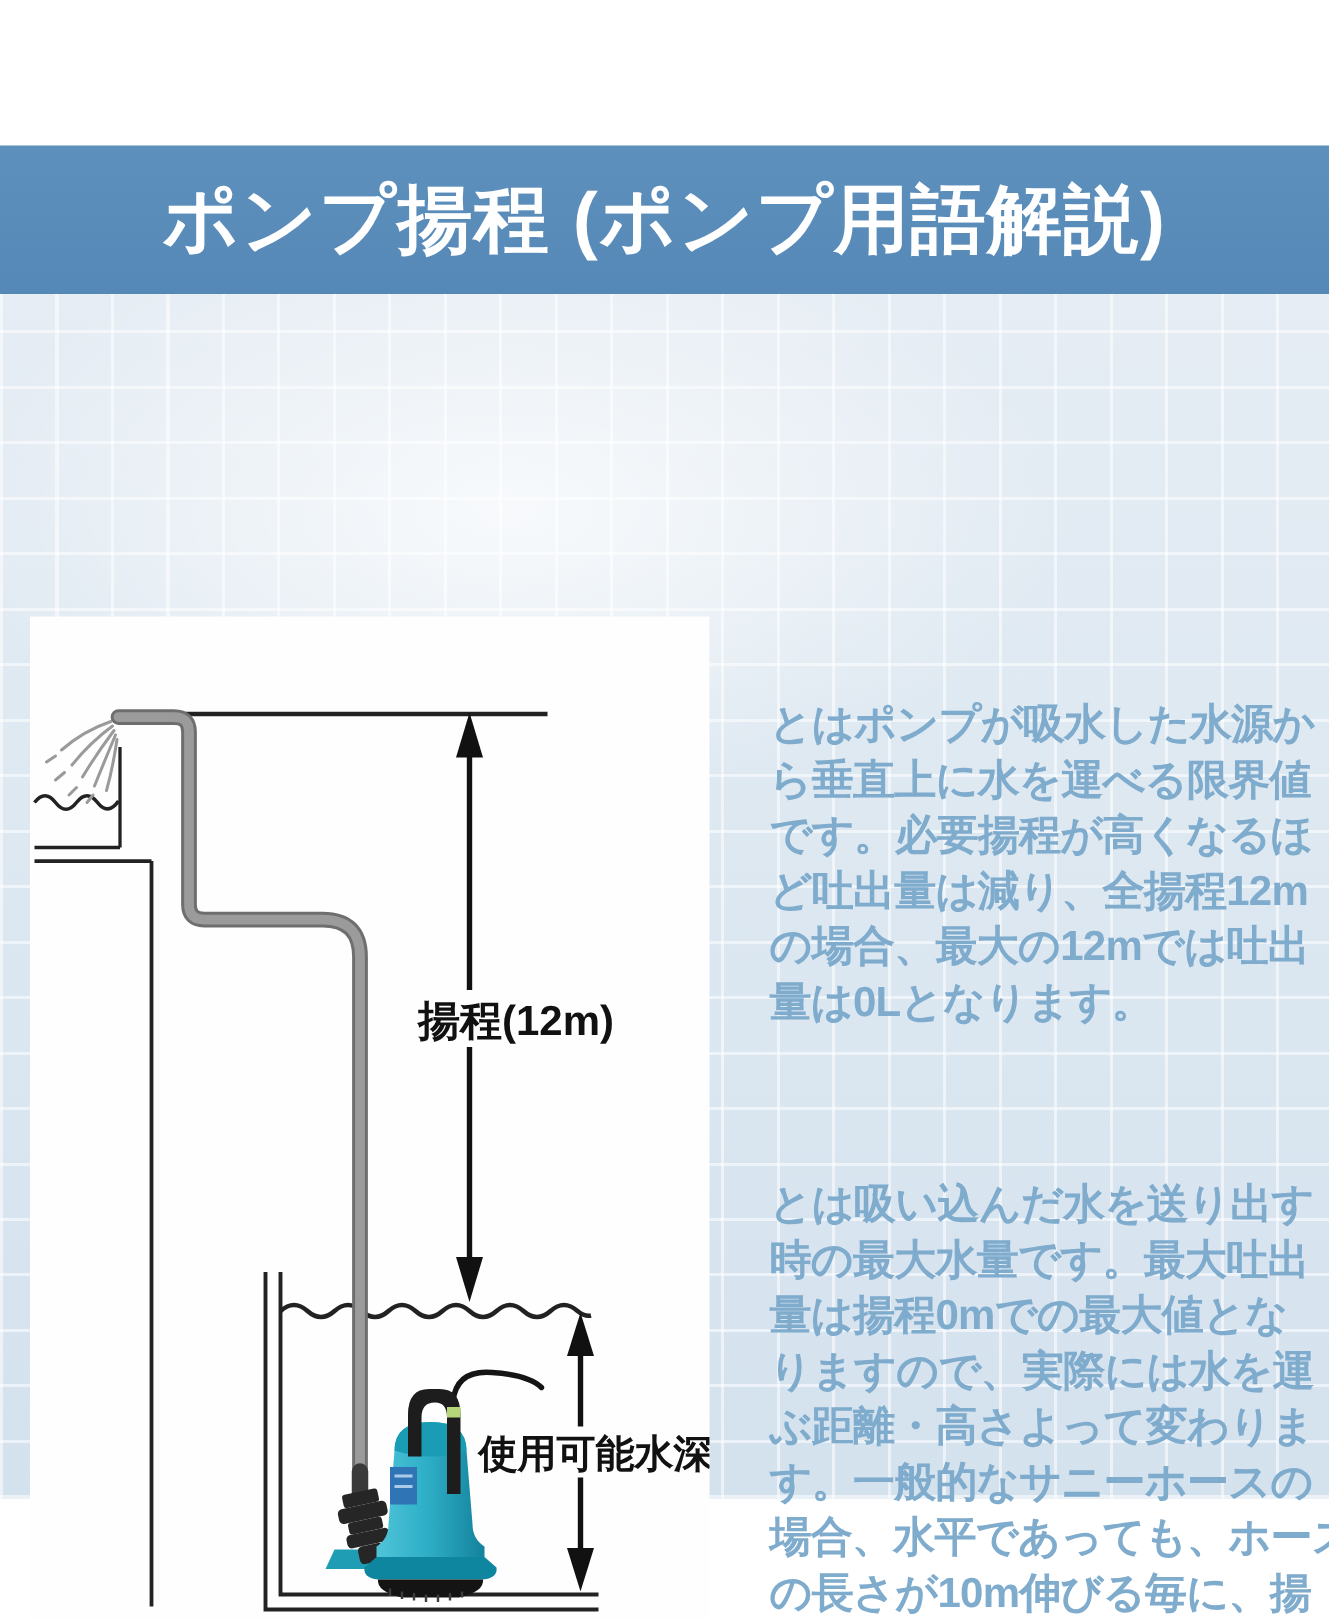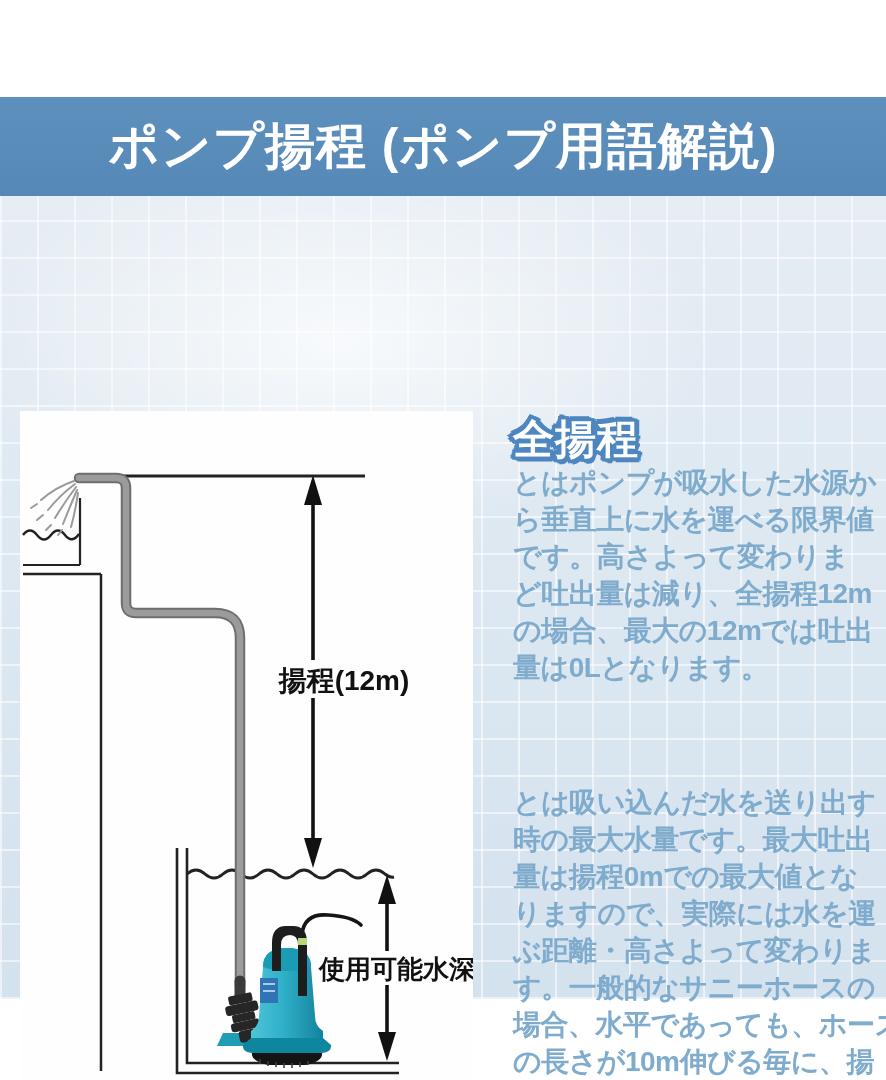--- a/index.html
+++ b/index.html
@@ -151,24 +151,23 @@
 
           <path d="M232,642 L302,642 Q303,650 286,654 L248,654 Q231,650 232,642 Z" fill="#141414"></path>
           <path d="M240,648 v5 M248,650 v5 M256,651 v5 M264,652 v5 M272,652 v5 M280,651 v5 M288,650 v4" stroke="#3d3d3d" stroke-width="1.6"></path>
 
           <path d="M252,560 L252,532 Q252,515 266,515 L273,515 Q287,515 287,532 L287,585 L278,585 L278,534 Q278,524 270,524 Q261,524 261,534 L261,560 Z" fill="#1d1d1d"></path>
           <rect x="278" y="527" width="9" height="7" fill="#b5d77a"></rect>
         </g>
       </svg>
     </div>
 
-    <div class="section-heading" id="heading-1">全揚程</div>
     <div class="section-body" id="body-1">とはポンプが吸水した水源か
 ら垂直上に水を運べる限界値
-です。高さよって変わりま
+です。必要揚程が高くなるほ
 ど吐出量は減り、全揚程12m
 の場合、最大の12mでは吐出
 量は0Lとなります。</div>
 
     <div class="section-body" id="body-2">とは吸い込んだ水を送り出す
 時の最大水量です。最大吐出
 量は揚程0mでの最大値とな
 りますので、実際には水を運
 ぶ距離・高さよって変わりま
 す。一般的なサニーホースの

